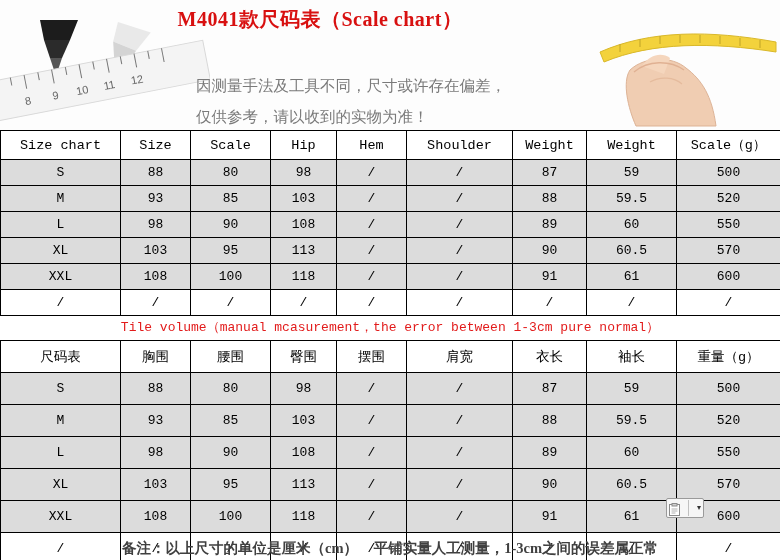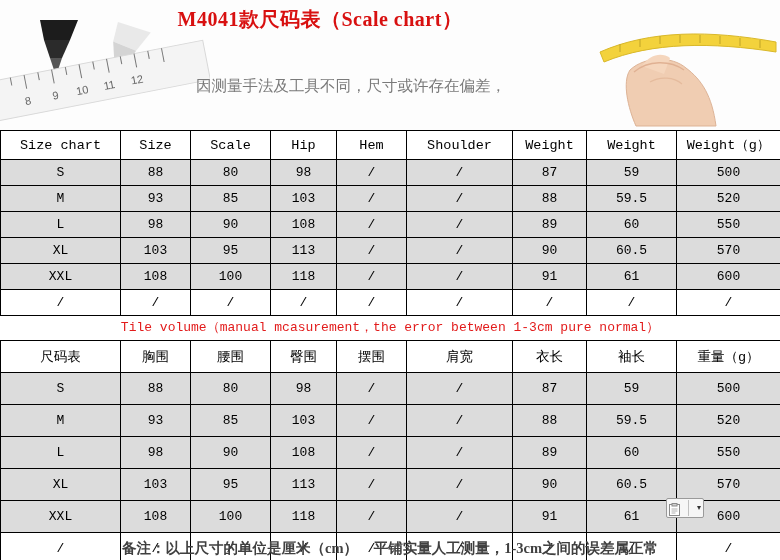--- a/index.html
+++ b/index.html
@@ -239,20 +239,21 @@
           <path d="M52 44 C 60 32, 72 30, 80 36 L74 52 Z" fill="#f5d6bd" stroke="none"></path>
         </g>
         <path d="M44 50 C 58 38, 80 38, 94 48" fill="none" stroke="#e0b193" stroke-width="1.5"></path>
         <path d="M60 60 C 70 54, 84 55, 92 62" fill="none" stroke="#e5bb9d" stroke-width="1.2"></path>
       </svg>
     </div>
 
     <div class="title">M4041款尺码表（Scale chart）</div>
     <div class="subtitle">
       <div>因测量手法及工具不同，尺寸或许存在偏差，</div>
+      <div>仅供参考，请以收到的实物为准！</div>
     </div>
   </div>
 
   <table class="sizetable en">
     <colgroup>
       <col style="width:120px">
         <col style="width:70px">
         <col style="width:80px">
       <col style="width:66px">
         <col style="width:70px">
@@ -264,21 +265,21 @@
     <tbody>
       <tr class="head">
         <td>Size chart</td>
         <td>Size</td>
         <td>Scale</td>
         <td>Hip</td>
         <td>Hem</td>
         <td>Shoulder</td>
         <td>Weight</td>
         <td>Weight</td>
-        <td>Weight（g）</td>
+        <td>Scale（g）</td>
       </tr>
       <tr class="shaded">
         <td>S</td>
         <td>88</td>
         <td>80</td>
         <td>98</td>
         <td>/</td>
         <td>/</td>
         <td>87</td>
         <td>59</td>

